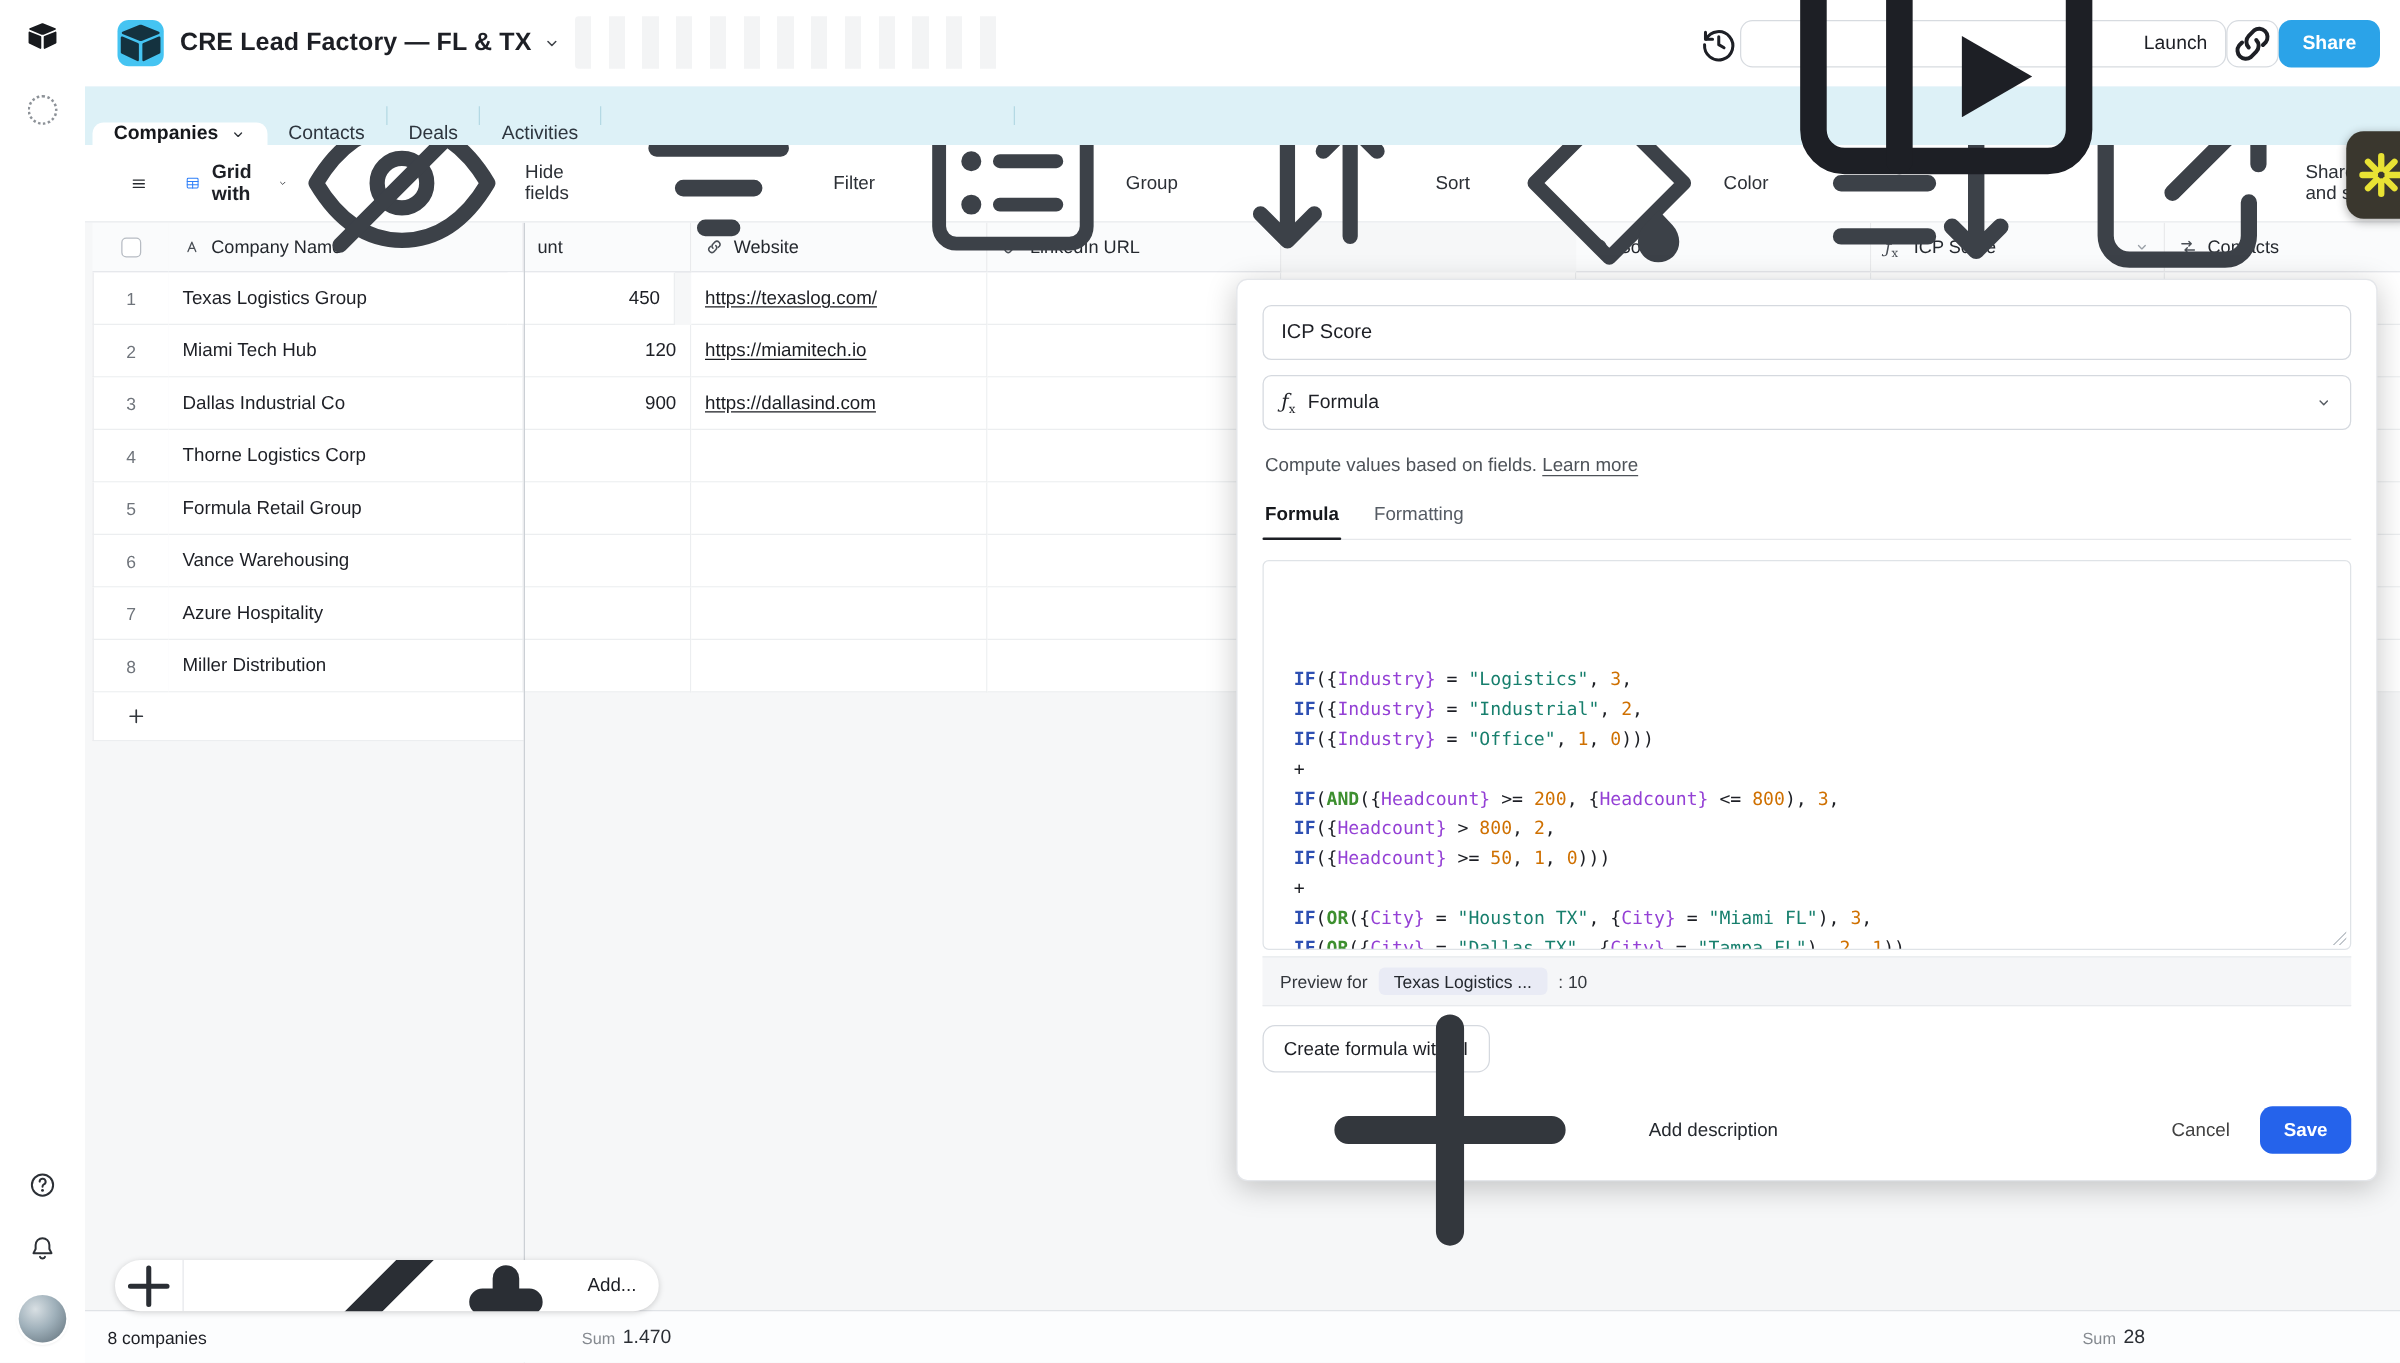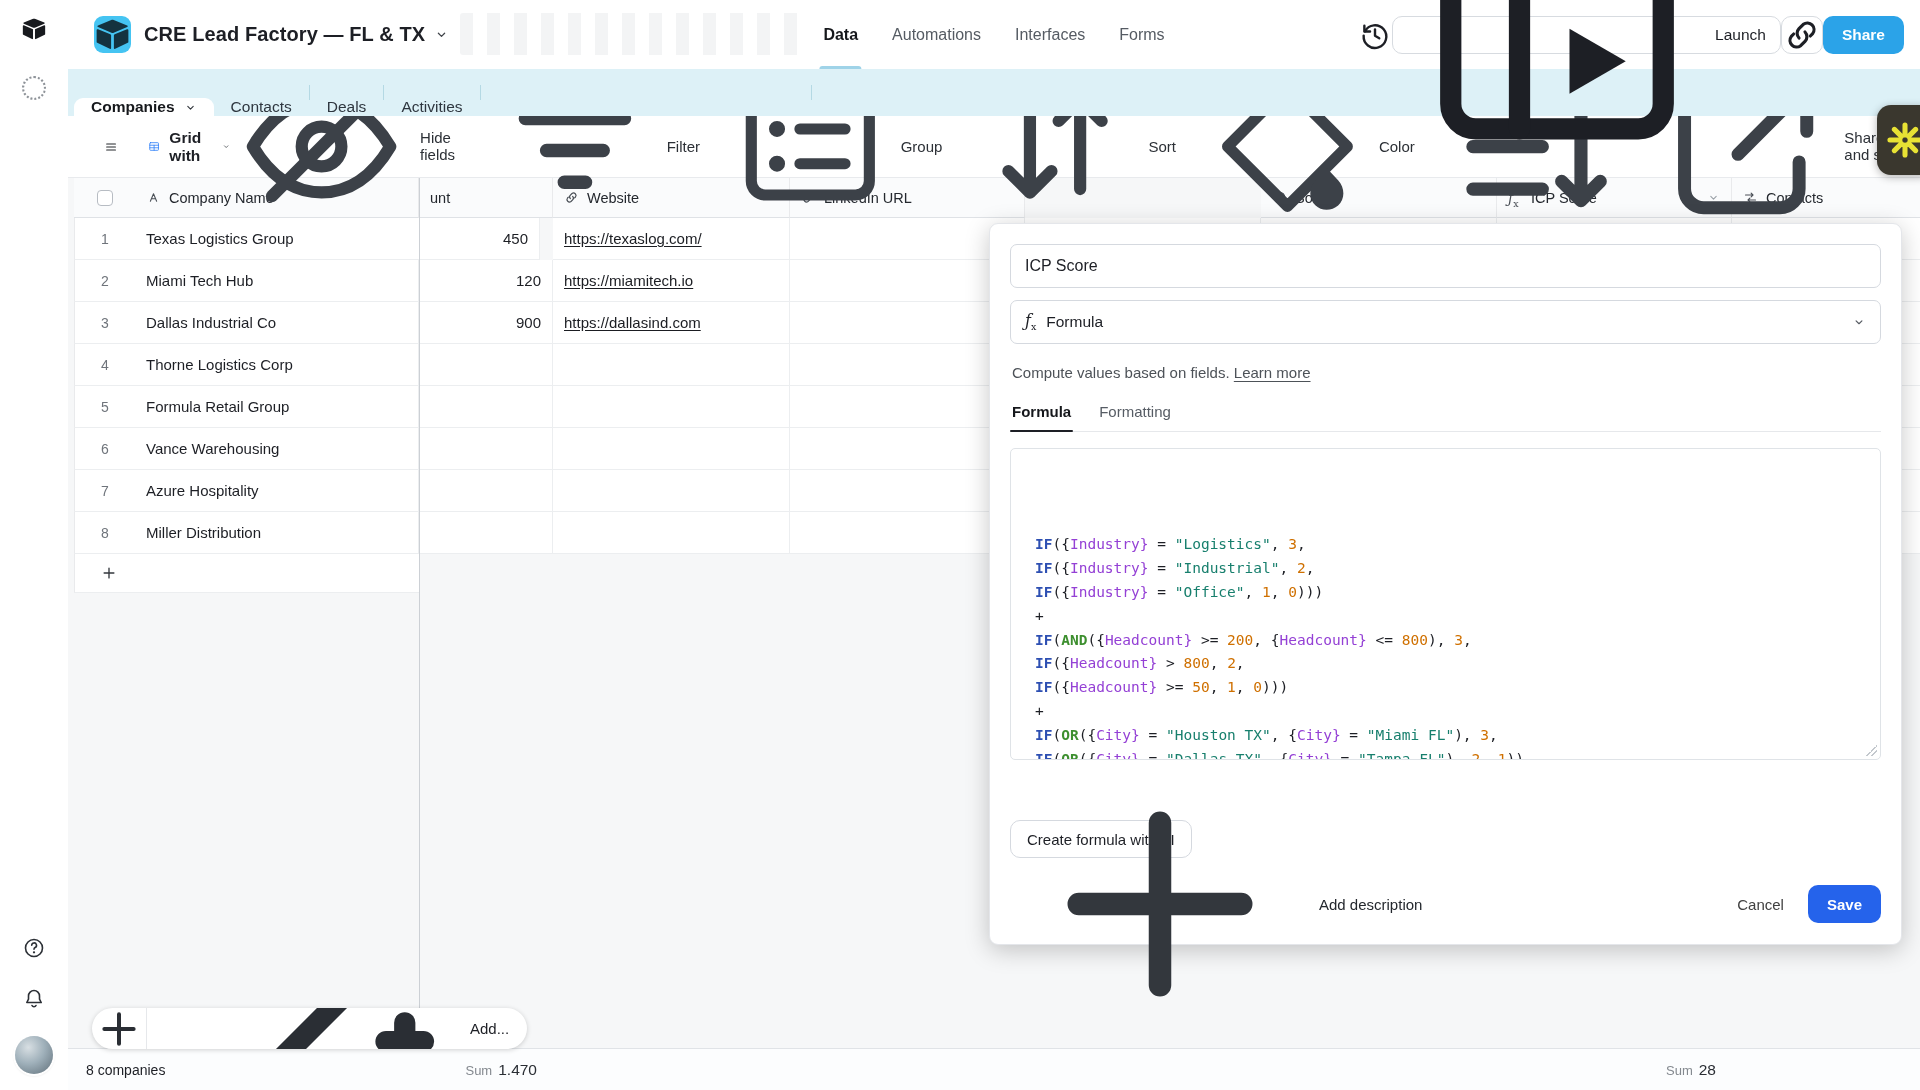--- a/index.html
+++ b/index.html
@@ -169,26 +169,20 @@
             <path d="M11.2 2.6 2.6 6.1c-.5.2-.5.9 0 1.1l8.7 3.6c.5.2 1 .2 1.5 0l8.7-3.6c.5-.2.5-.9 0-1.1l-8.7-3.5c-.6-.2-1.1-.2-1.6 0z"></path>
             <path d="M12.9 12.5v8.2c0 .5.5.8.9.6l8.1-3.9c.3-.1.4-.4.4-.7V9.2c0-.5-.5-.8-.9-.6l-8 3.3c-.3.1-.5.4-.5.6z"></path>
             <path d="M11.1 12.5v8.2c0 .5-.5.8-.9.6l-8.1-3.9c-.3-.1-.4-.4-.4-.7V9.2c0-.5.5-.8.9-.6l8 3.3c.3.1.5.4.5.6z"></path>
           </svg>
         </span>
       <span class="basetitle">CRE Lead Factory — FL &amp; TX</span>
       <span class="titlechev"><svg viewBox="0 0 24 24" fill="none" stroke="currentColor" stroke-width="2" stroke-linecap="round" stroke-linejoin="round" style="width:100%;height:100%">
             <path d="m7 10 5 5 5-5"></path>
           </svg></span>
       <span class="skeleton"></span>
-      <nav class="topnav">
-        <span class="navitem active">Data</span>
-        <span class="navitem">Automations</span>
-        <span class="navitem">Interfaces</span>
-        <span class="navitem">Forms</span>
-      </nav>
       <div class="topright">
         <span class="iconghost">
             <svg viewBox="0 0 24 24" fill="none" stroke="currentColor" stroke-width="1.7" stroke-linecap="round" stroke-linejoin="round" style="width:100%;height:100%">
               <path d="M4.5 5.5v4h4"></path>
               <path d="M4.9 9.4a8 8 0 1 1-.9 3.1"></path>
               <path d="M12 8v4.5l3 1.8"></path>
             </svg>
           </span>
         <button class="btn-outline">
           <span style="display:flex">
@@ -532,20 +526,25 @@
       <span>Compute values based on fields.</span>
       <a>Learn more</a>
     </div>
     <div class="mtabs">
       <span class="mtab active">Formula</span>
       <span class="mtab">Formatting</span>
     </div>
     <div class="codebox" id="codebox">
       
     <div><span class="tk-k">IF</span><span class="tk-p">({</span><span class="tk-f">Industry}</span><span class="tk-p"> = </span><span class="tk-s">"Logistics"</span><span class="tk-p">, </span><span class="tk-n">3</span><span class="tk-p">,</span></div><div><span class="tk-k">IF</span><span class="tk-p">({</span><span class="tk-f">Industry}</span><span class="tk-p"> = </span><span class="tk-s">"Industrial"</span><span class="tk-p">, </span><span class="tk-n">2</span><span class="tk-p">,</span></div><div><span class="tk-k">IF</span><span class="tk-p">({</span><span class="tk-f">Industry}</span><span class="tk-p"> = </span><span class="tk-s">"Office"</span><span class="tk-p">, </span><span class="tk-n">1</span><span class="tk-p">, </span><span class="tk-n">0</span><span class="tk-p">)))</span></div><div><span class="tk-p">+</span></div><div><span class="tk-k">IF</span><span class="tk-p">(</span><span class="tk-g">AND</span><span class="tk-p">({</span><span class="tk-f">Headcount}</span><span class="tk-p"> &gt;= </span><span class="tk-n">200</span><span class="tk-p">, {</span><span class="tk-f">Headcount}</span><span class="tk-p"> &lt;= </span><span class="tk-n">800</span><span class="tk-p">), </span><span class="tk-n">3</span><span class="tk-p">,</span></div><div><span class="tk-k">IF</span><span class="tk-p">({</span><span class="tk-f">Headcount}</span><span class="tk-p"> &gt; </span><span class="tk-n">800</span><span class="tk-p">, </span><span class="tk-n">2</span><span class="tk-p">,</span></div><div><span class="tk-k">IF</span><span class="tk-p">({</span><span class="tk-f">Headcount}</span><span class="tk-p"> &gt;= </span><span class="tk-n">50</span><span class="tk-p">, </span><span class="tk-n">1</span><span class="tk-p">, </span><span class="tk-n">0</span><span class="tk-p">)))</span></div><div><span class="tk-p">+</span></div><div><span class="tk-k">IF</span><span class="tk-p">(</span><span class="tk-g">OR</span><span class="tk-p">({</span><span class="tk-f">City}</span><span class="tk-p"> = </span><span class="tk-s">"Houston TX"</span><span class="tk-p">, {</span><span class="tk-f">City}</span><span class="tk-p"> = </span><span class="tk-s">"Miami FL"</span><span class="tk-p">), </span><span class="tk-n">3</span><span class="tk-p">,</span></div><div><span class="tk-k">IF</span><span class="tk-p">(</span><span class="tk-g">OR</span><span class="tk-p">({</span><span class="tk-f">City}</span><span class="tk-p"> = </span><span class="tk-s">"Dallas TX"</span><span class="tk-p">, {</span><span class="tk-f">City}</span><span class="tk-p"> = </span><span class="tk-s">"Tampa FL"</span><span class="tk-p">), </span><span class="tk-n">2</span><span class="tk-p">, </span><span class="tk-n">1</span><span class="tk-p">))</span></div><span class="rsz"></span></div>
+    <div class="previewbar">
+      <span>Preview for</span>
+      <span class="previewpill">Texas Logistics ...</span>
+      <span>: 10</span>
+    </div>
     <button class="aibtn">Create formula with AI</button>
     <div class="mfooter">
       <span class="adddesc">
         <span style="display:flex">
             <svg viewBox="0 0 24 24" fill="none" stroke="currentColor" stroke-width="1.8" stroke-linecap="round" stroke-linejoin="round" style="width:100%;height:100%">
               <path d="M12 5.5v13M5.5 12h13"></path>
             </svg>
           </span>
         <span>Add description</span>
       </span>

